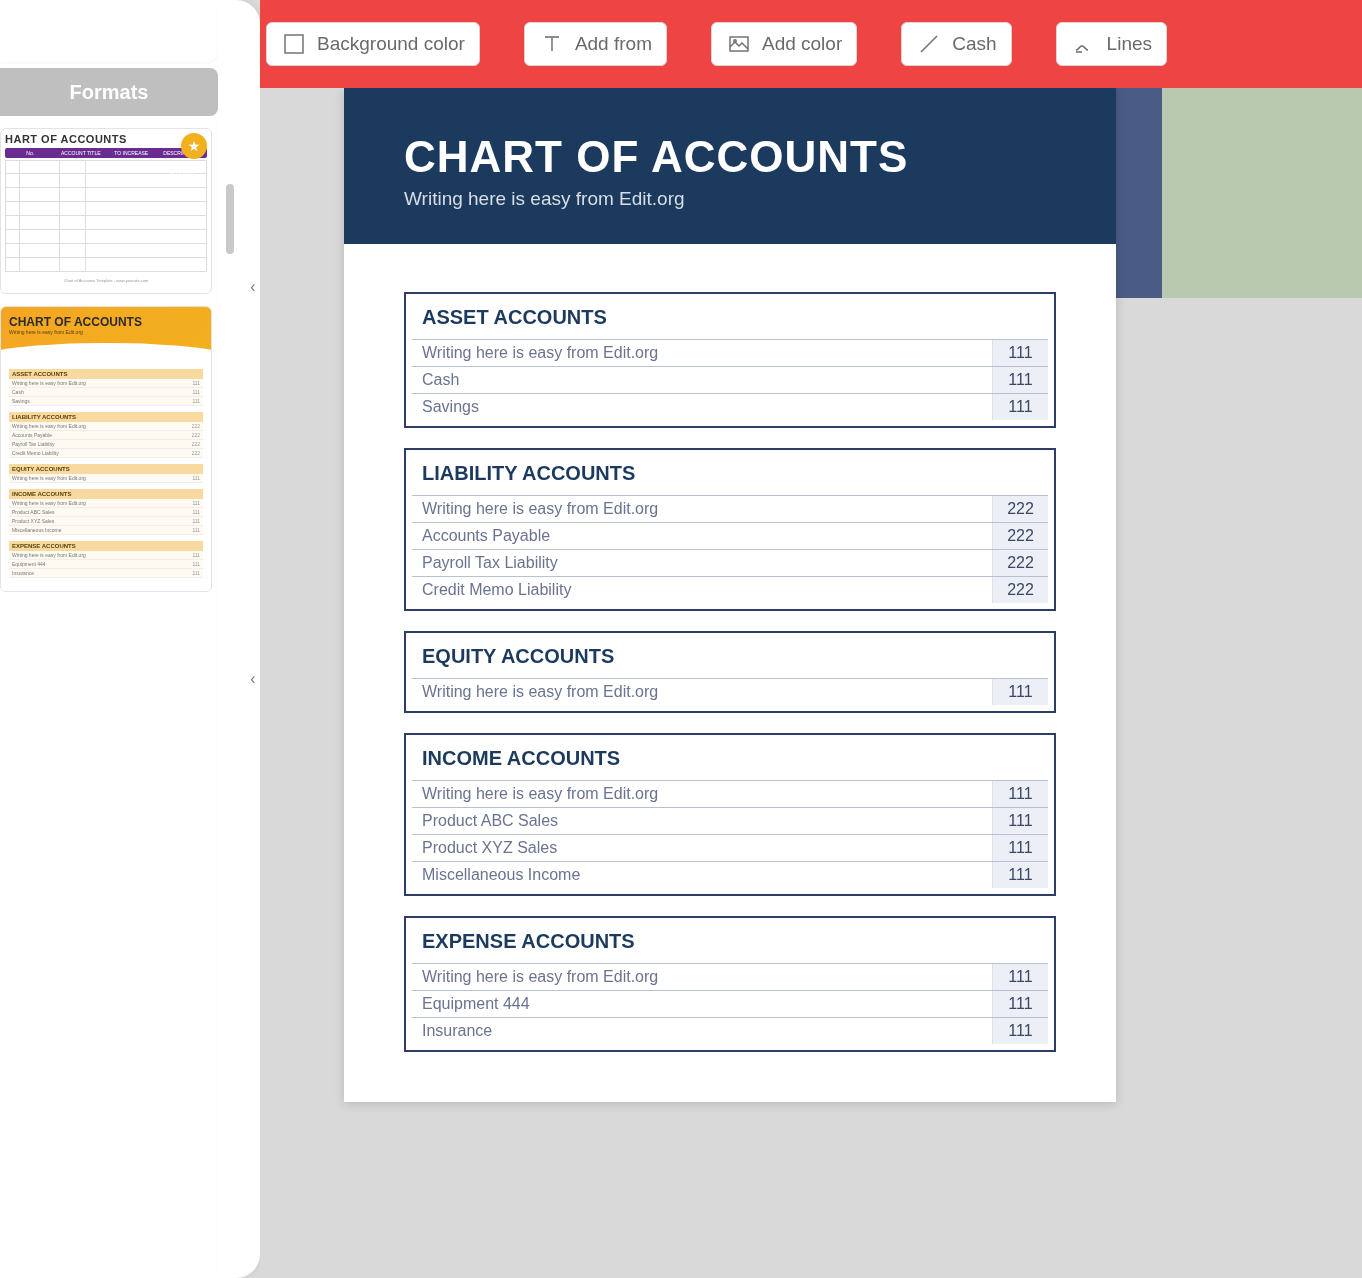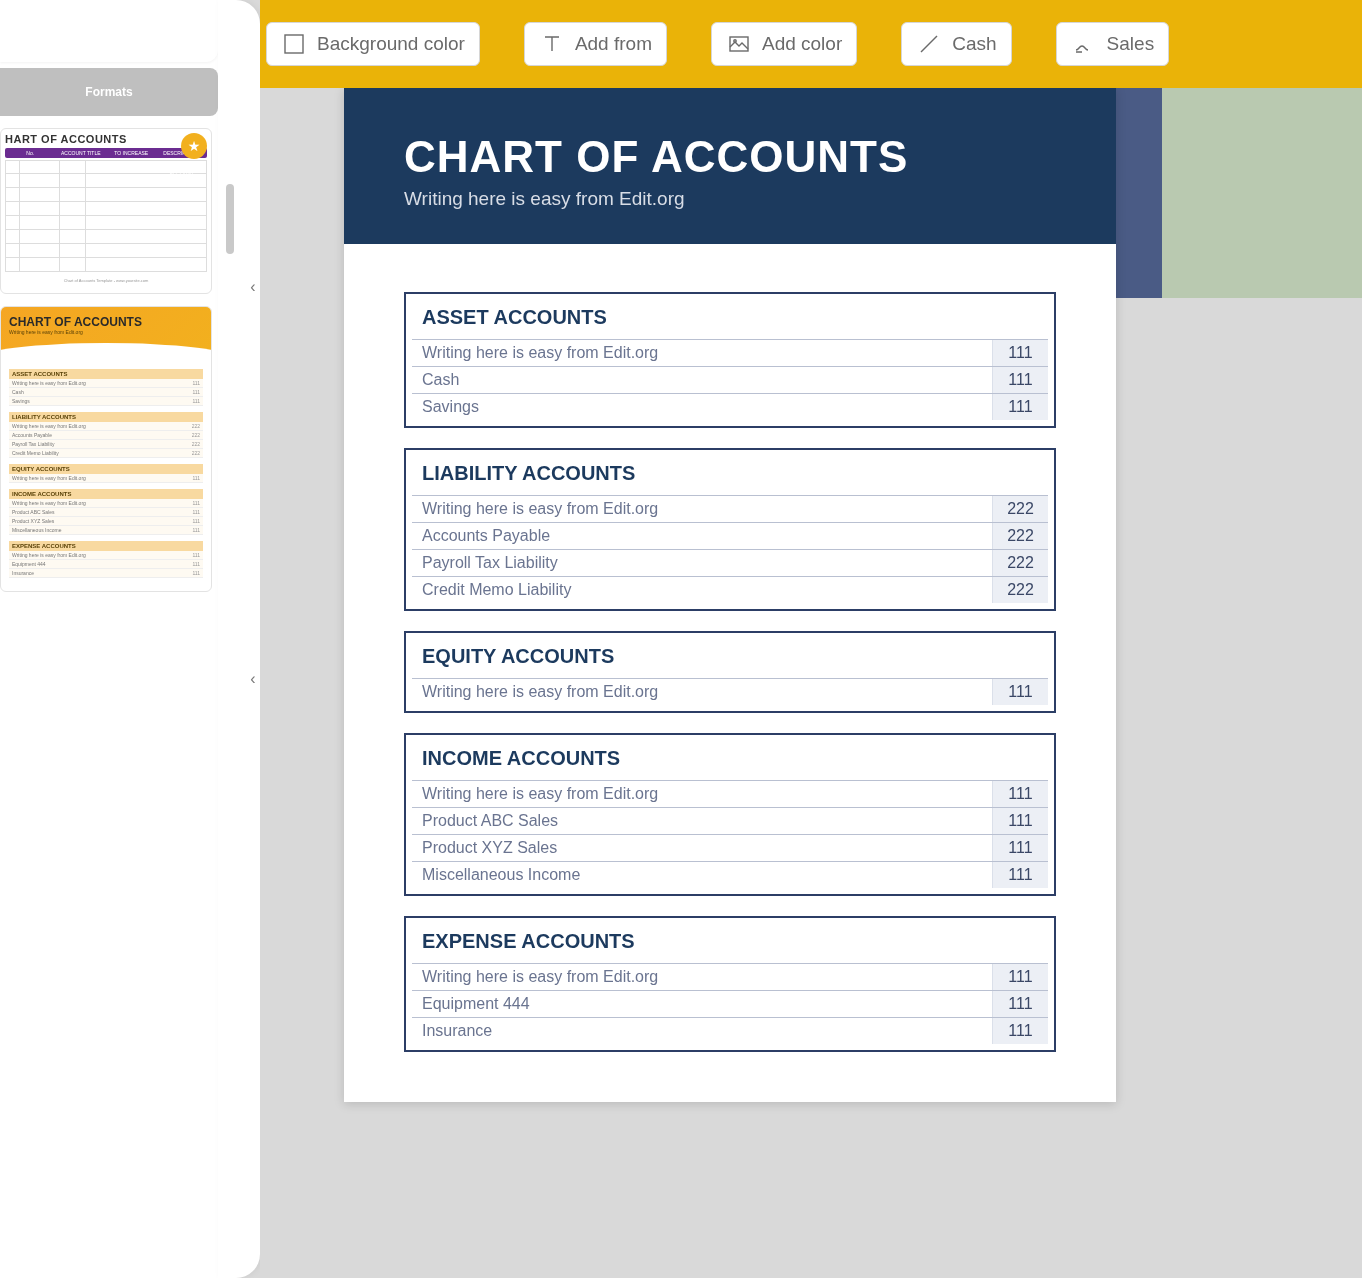--- a/index.html
+++ b/index.html
@@ -29,21 +29,21 @@
 }
 .formats-tab {
   margin-top: 6px;
   height: 48px;
   background: #bfbfbf;
   display: flex;
   align-items: center;
   justify-content: center;
   color: #fff;
   font-weight: 600;
-  font-size: 12px;
+  font-size: 20px;
   border-top-right-radius: 8px;
   border-bottom-right-radius: 8px;
 }
 
 .thumb {
   margin: 12px 6px 0 0;
   border: 1px solid #e3e3e3;
   border-radius: 6px;
   background: #fff;
   position: relative;
@@ -125,21 +125,21 @@
 .collapse-arrow.a1 { top: 272px; }
 .collapse-arrow.a2 { top: 664px; }
 
 
 .toolbar {
   position: absolute;
   left: 260px;
   top: 0;
   right: 0;
   height: 88px;
-  background: #eab308;
+  background: #ef4444;
   display: flex;
   align-items: center;
   gap: 44px;
   padding-left: 6px;
 }
 .tool-btn {
   display: flex;
   align-items: center;
   gap: 10px;
   border: 1px solid #d6d6d6;
@@ -444,21 +444,21 @@
         </svg>
     </span>
     <span>Cash</span>
   </div>
   <div class="tool-btn">
     <span class="tool-icon">
       <svg viewBox="0 0 24 24">
           <path d="M4 18c3 0 3-4 6-4s3 4 6 4M4 20h6"></path>
         </svg>
     </span>
-    <span>Sales</span>
+    <span>Lines</span>
   </div>
 </div>
 
 <div class="canvas-wrap">
   <div class="page-side-blue"></div>
   <div class="page-side-green"></div>
 
   <div class="page">
     <div class="doc-header">
       <div class="doc-title">CHART OF ACCOUNTS</div>

